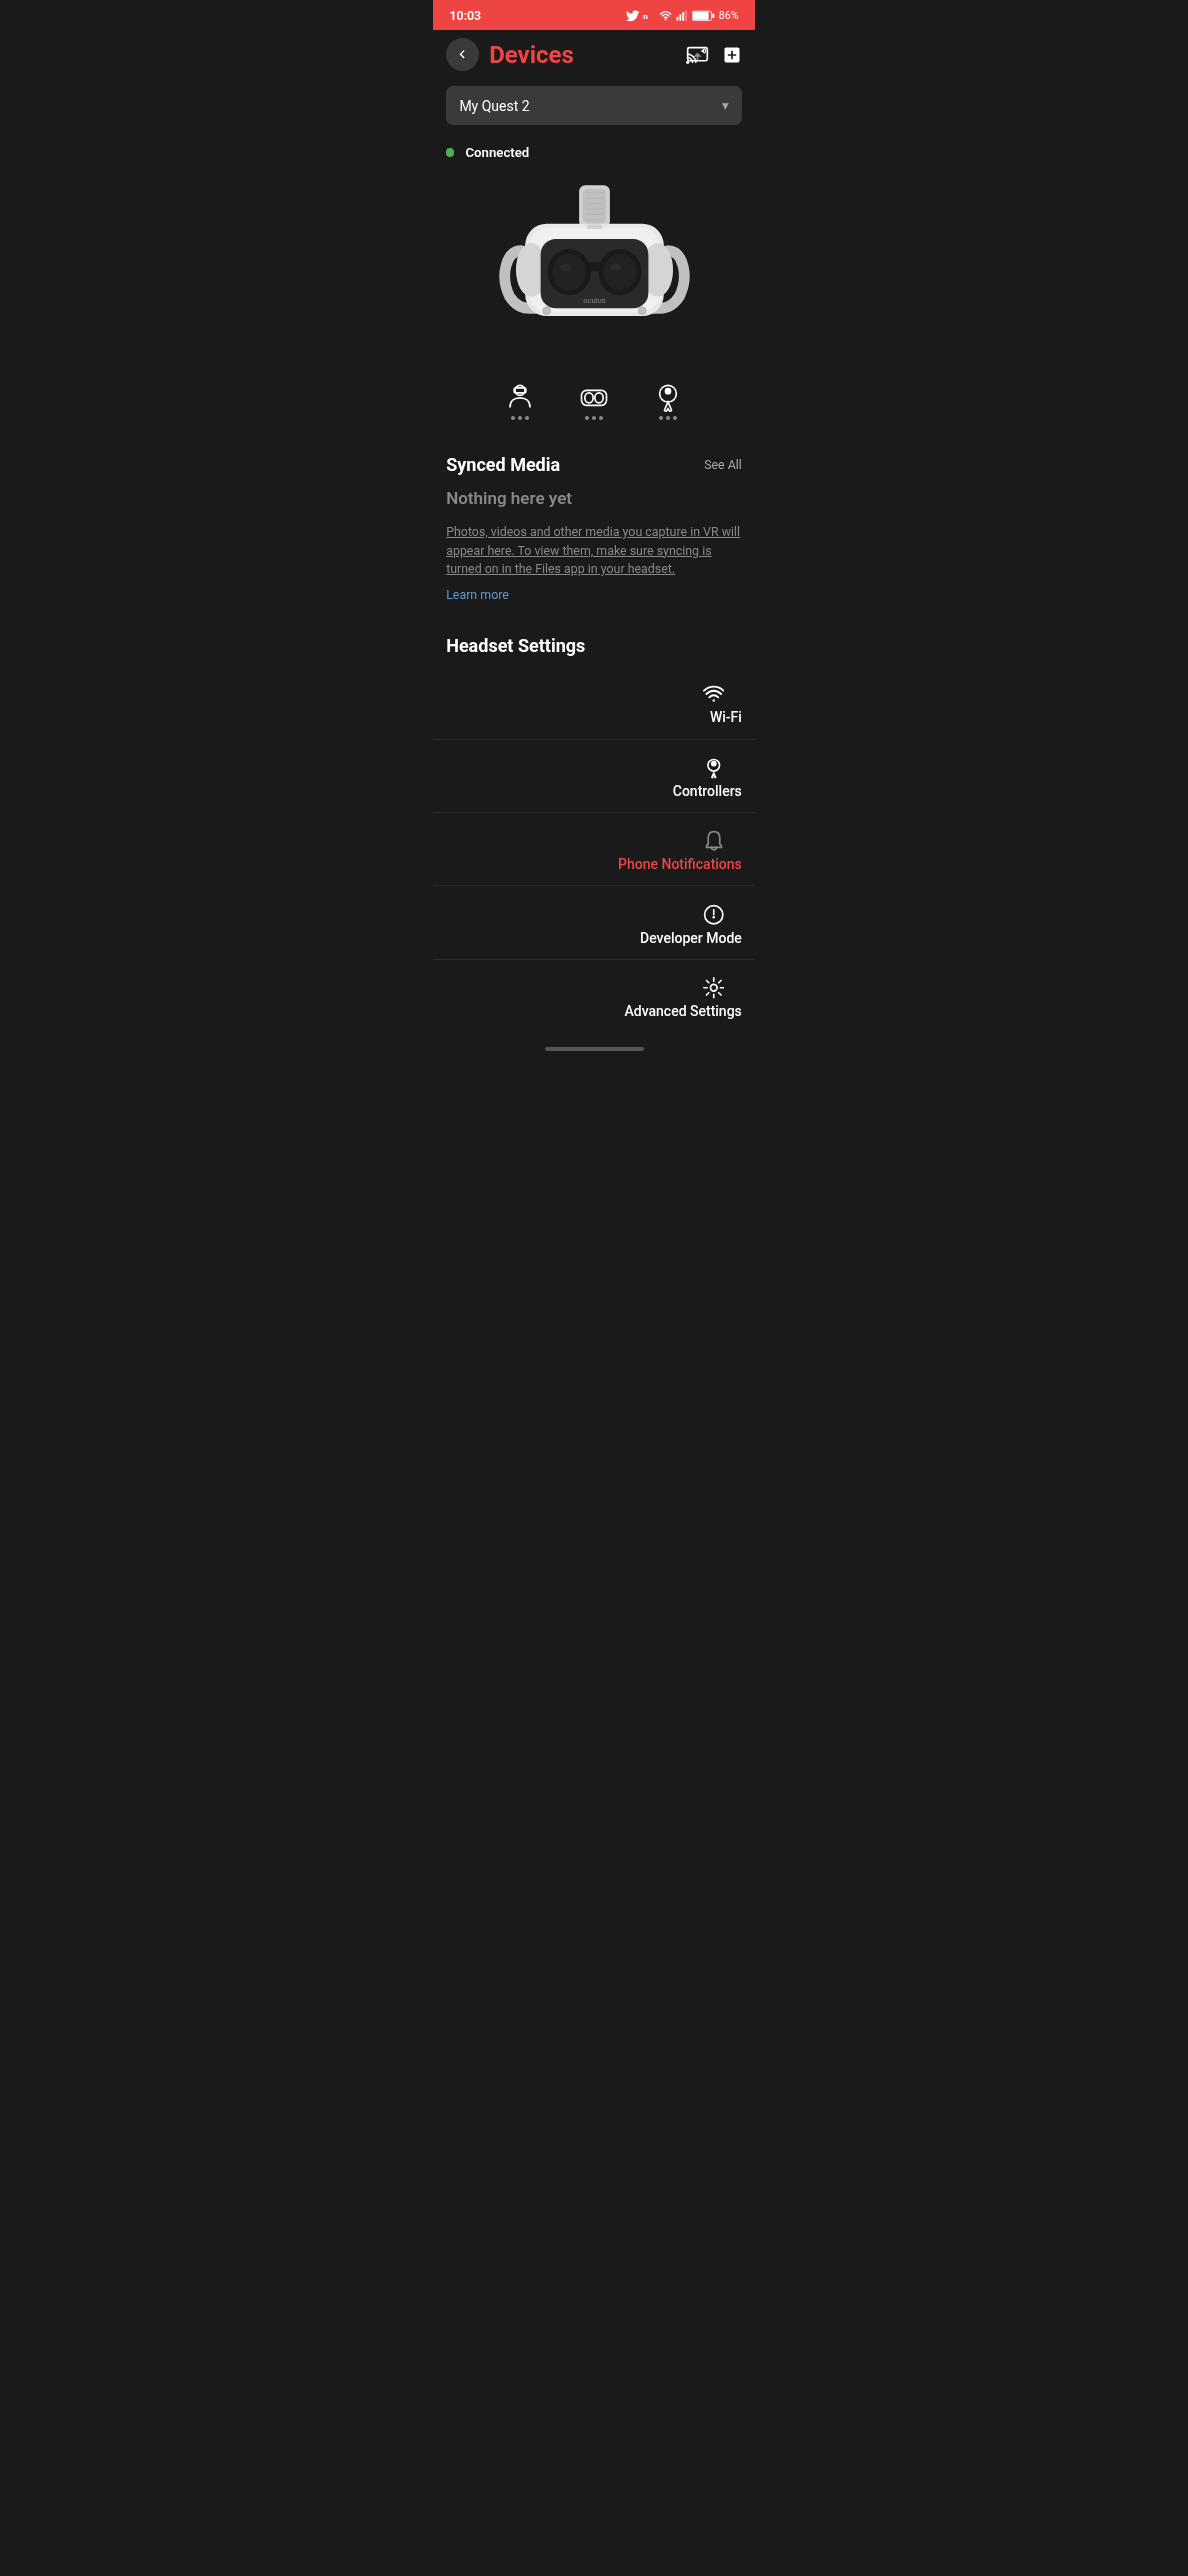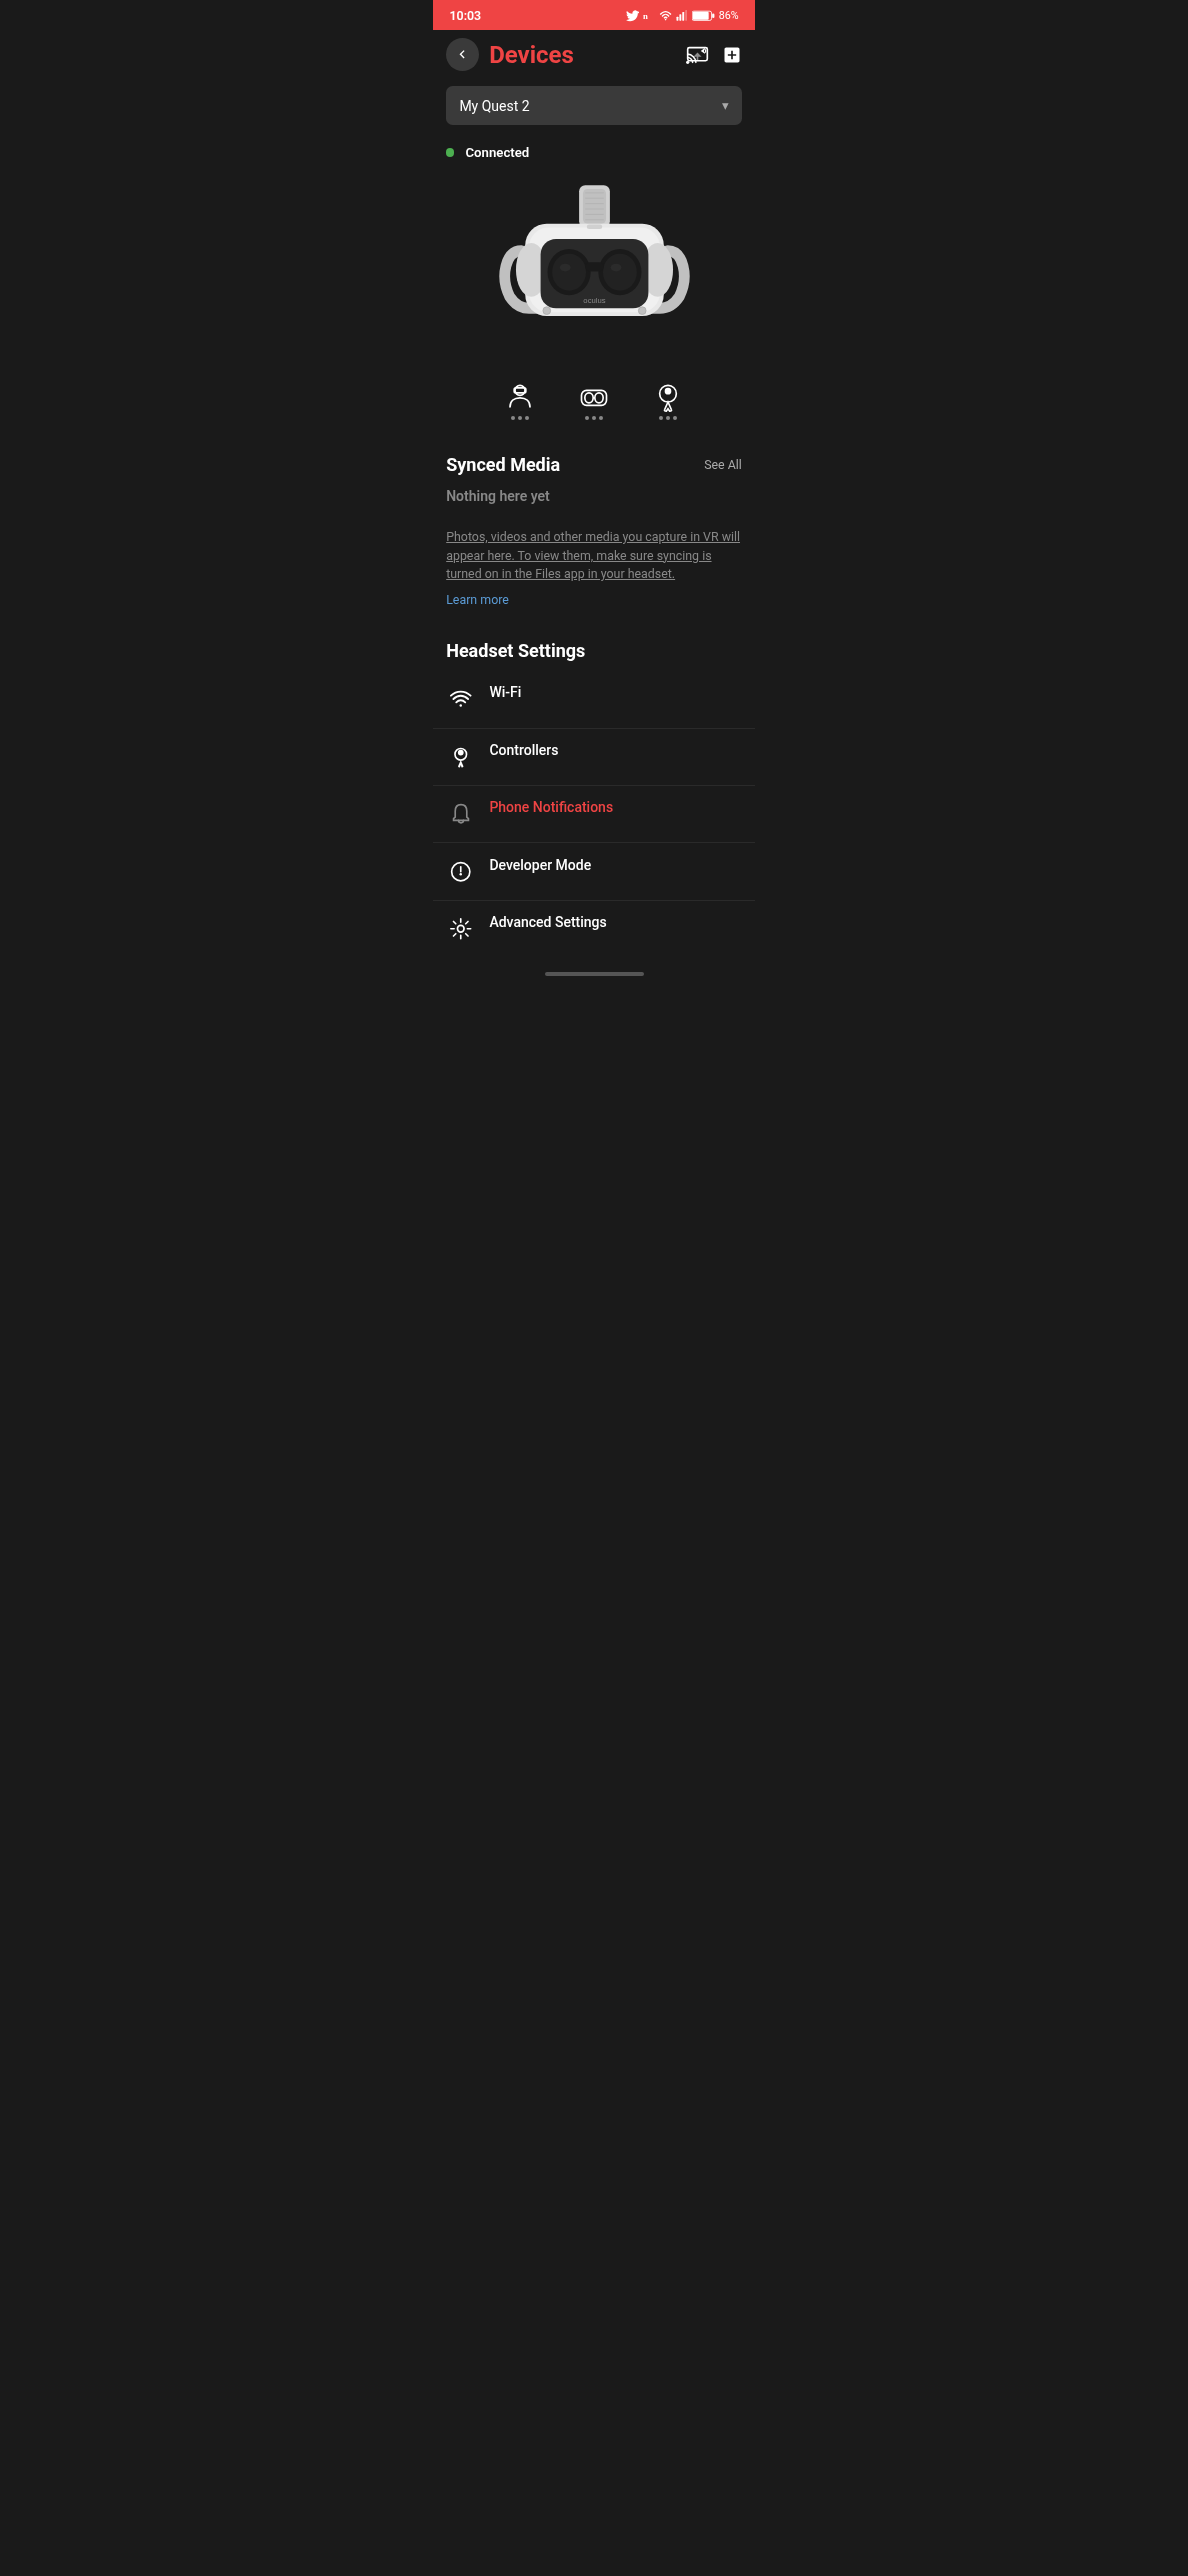--- a/index.html
+++ b/index.html
@@ -212,24 +212,24 @@
       font-size: 12.4px;
       color: #aaaaaa;
       cursor: pointer;
     }
 
     .synced-media-empty {
       padding: 3.3px 13.2px 20px;
     }
 
     .empty-title {
-      font-size: 14px;
+      font-size: 17px;
       font-weight: 600;
       color: #888888;
-      margin-bottom: 24px;
+      margin-bottom: 15px;
     }
 
     .empty-description {
       font-size: 12.4px;
       color: #888888;
       line-height: 1.5;
       margin-bottom: 8.3px;
       text-decoration: underline;
     }
 
@@ -247,24 +247,25 @@
 
     .settings-title {
       font-size: 18px;
       font-weight: 700;
       color: #ffffff;
       padding: 6.6px 13.2px 10px;
     }
 
     .settings-item {
       display: flex;
-      align-items: flex-start;
+      align-items: flex-end;
       padding: 13.2px 13.2px;
       cursor: pointer;
       border-bottom: 0.8px solid #2a2a2a;
+      flex-direction: column;
     }
 
     .settings-item:last-child {
       border-bottom: none;
     }
 
     .settings-item-icon {
       width: 30px;
       height: 30px;
       display: flex;

